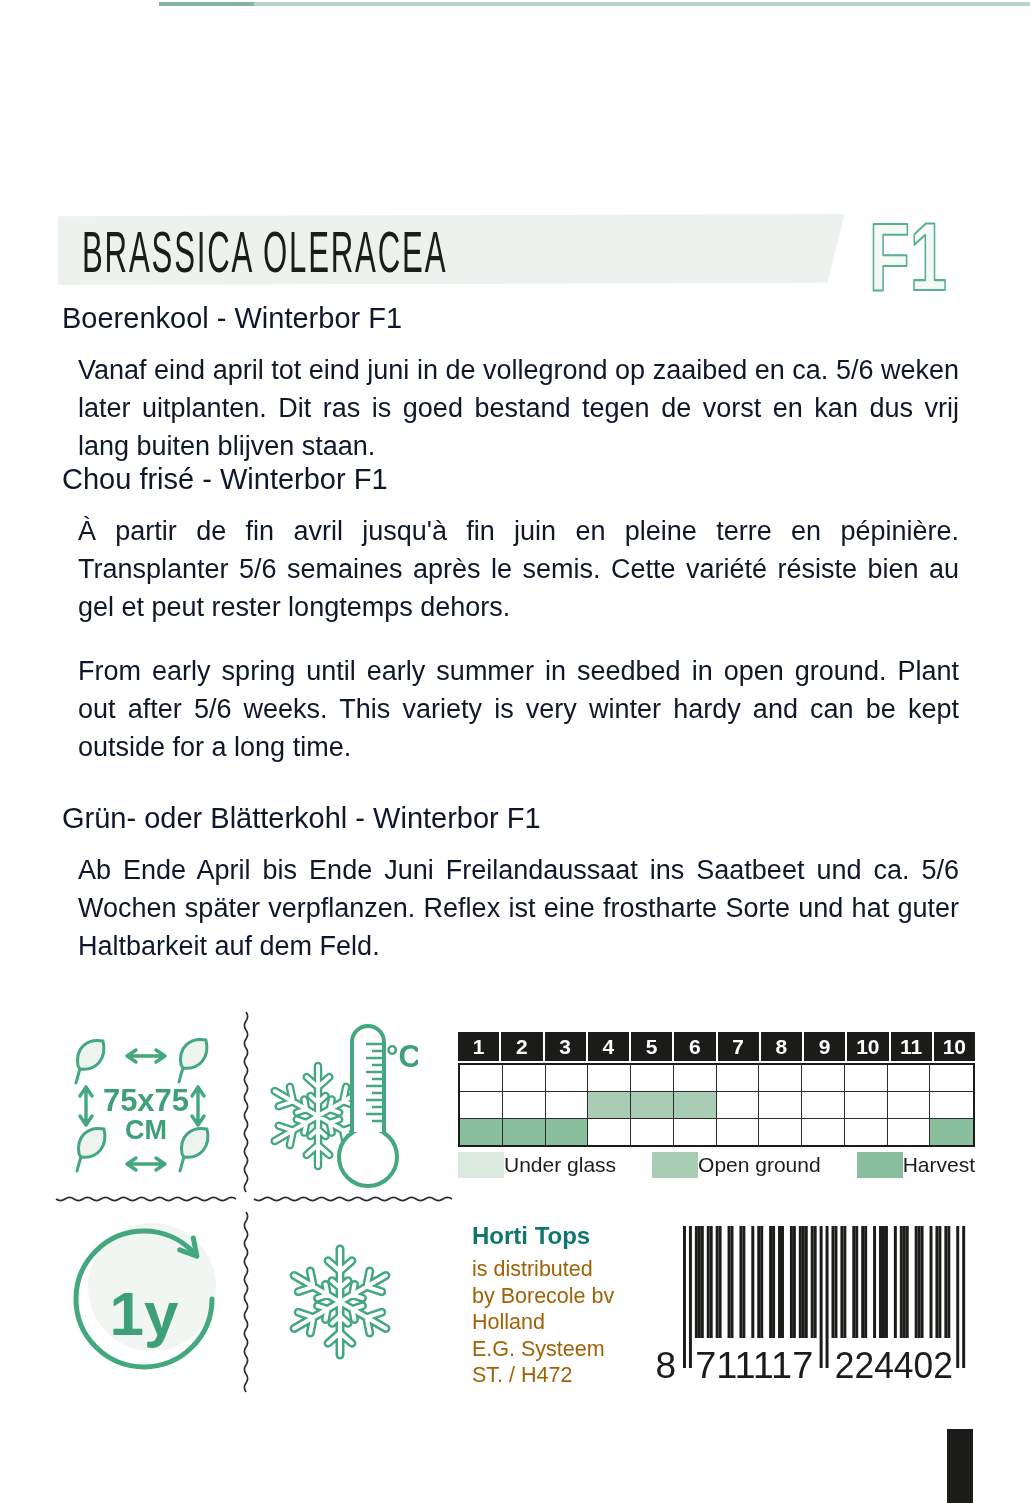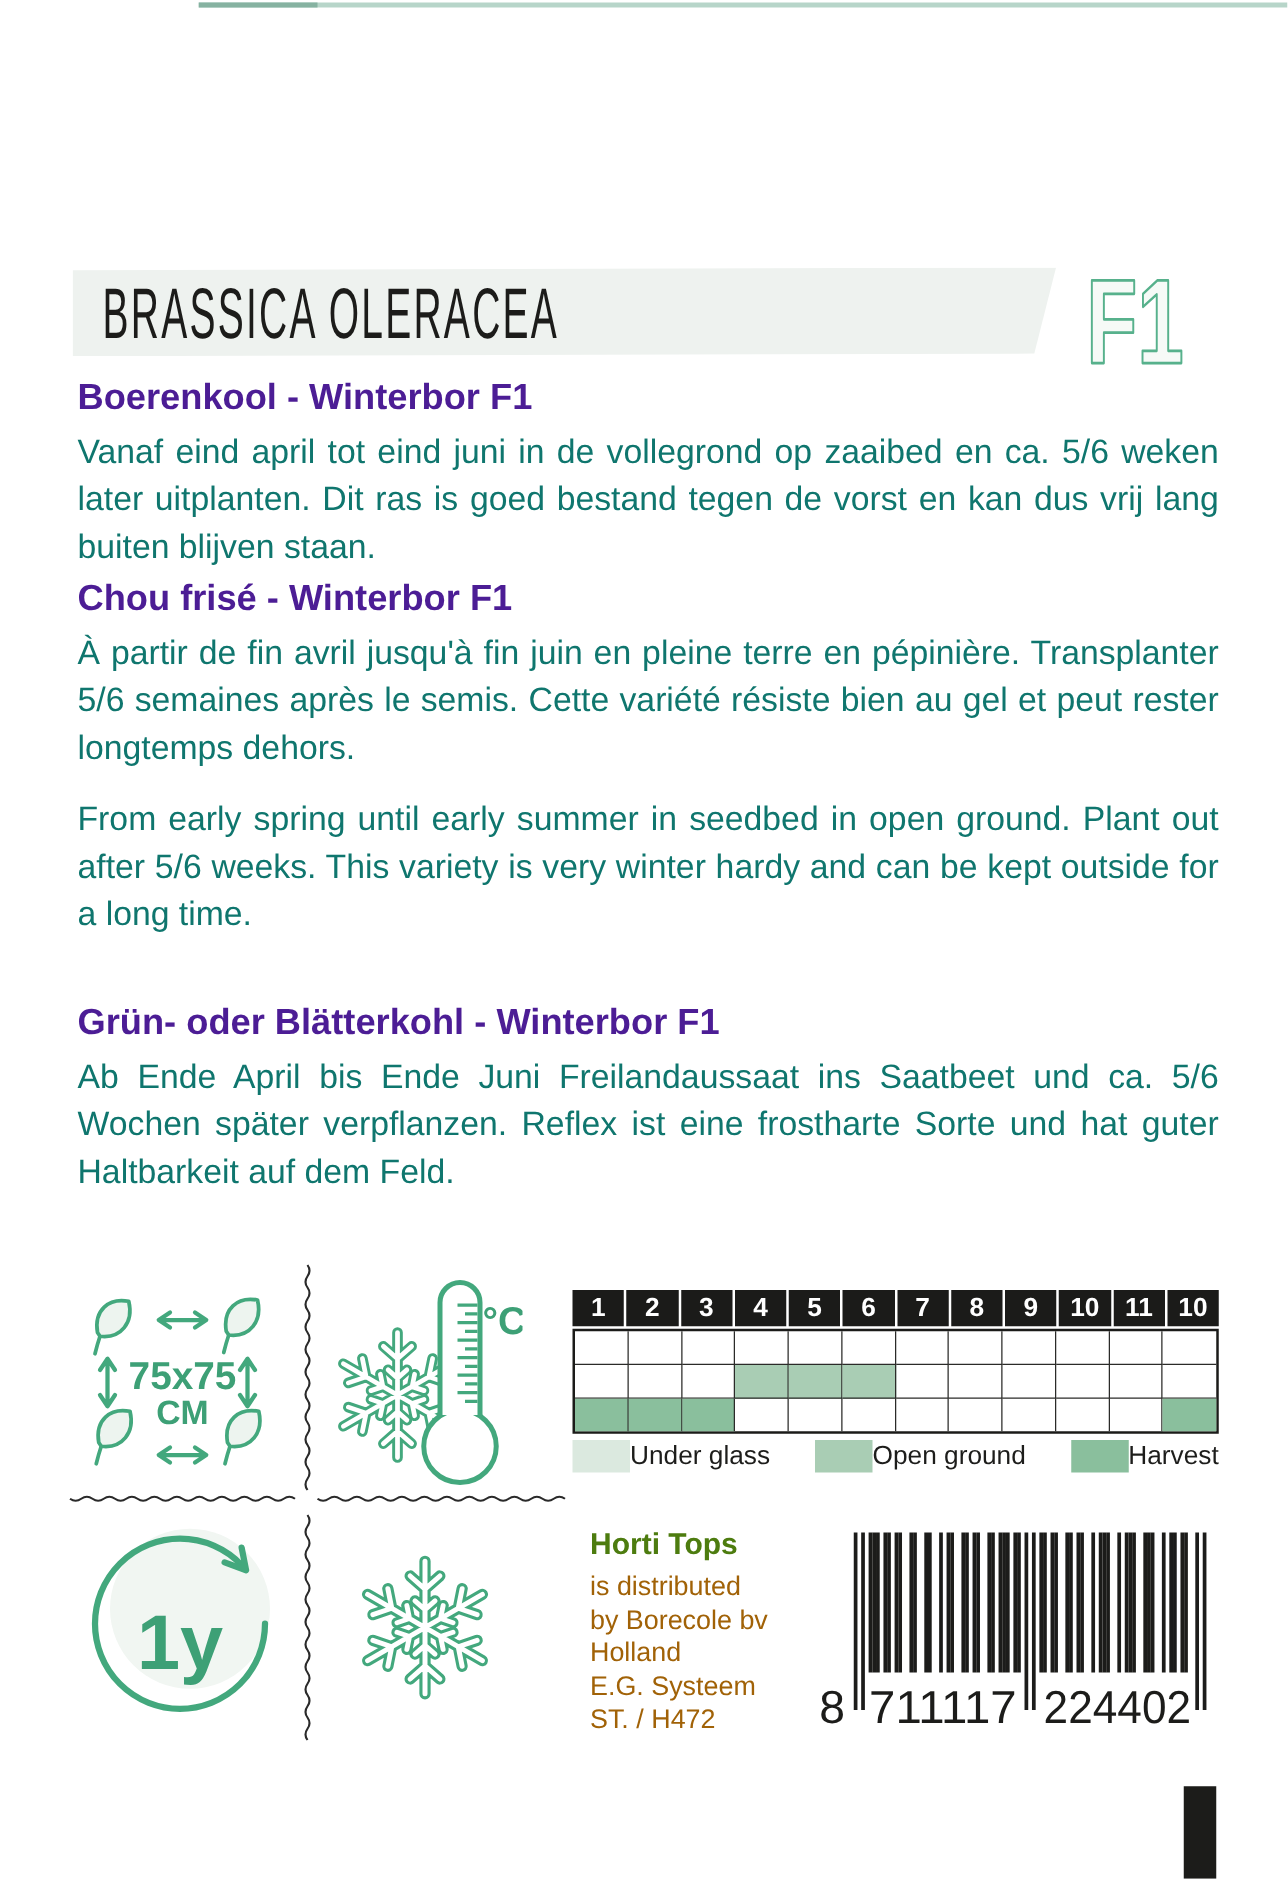--- a/index.html
+++ b/index.html
@@ -22,22 +22,22 @@
     letter-spacing:3px;transform:scale(0.60,1.10);transform-origin:left top;white-space:nowrap;
   }
   .f1-badge{position:absolute;left:858px;top:200px;}
   .f1-badge text{
     font-family:"Liberation Sans",sans-serif;font-weight:bold;font-size:96px;
     fill:#f6faf7;stroke:#57b18c;stroke-width:2.2;stroke-linejoin:round;
   }
 
   
   .lang-section{position:absolute;left:62px;width:913px;}
-  .lang-section h2{margin:0 0 7px 0;font-size:29px;line-height:33px;color:#4c1d95;font-weight:bold;}
-  .lang-section p{margin:0;font-size:27px;line-height:38px;text-align:justify;color:#0f766e;}
+  .lang-section h2{margin:0 0 7px 0;font-size:29px;line-height:33px;color:#0f172a;font-weight:normal;}
+  .lang-section p{margin:16px;font-size:27px;line-height:38px;text-align:justify;color:#0f172a;}
   #sec-nl{top:302px;} #sec-fr{top:463px;} #sec-en{top:636px;} #sec-de{top:802px;}
 
   
   .panel-svg{position:absolute;}
   #spacing-icon{left:58px;top:1018px;}
   #thermo-icon{left:268px;top:1014px;}
   #cycle-icon{left:60px;top:1215px;}
   #snowflake-icon{left:283px;top:1240px;}
   svg text{font-family:"Liberation Sans",sans-serif;}
   .icon-label{font-weight:bold;fill:#3da076;}
@@ -56,21 +56,21 @@
   .cal-cell{height:26px;border-right:1.5px solid #2b2b29;border-bottom:1.5px solid #2b2b29;}
   .cal-cell:nth-child(12n){border-right:none;}
   .cal-cell:nth-child(n+25){border-bottom:none;}
   #cal-legend{position:absolute;left:458px;top:1152px;width:517px;display:flex;
     justify-content:space-between;align-items:center;}
   .leg-item{display:flex;align-items:center;font-size:21px;color:#1d1d1b;}
   .leg-swatch{display:inline-block;width:46px;height:26px;}
 
   
   .distributor{position:absolute;left:472px;top:1222px;width:200px;}
-  .dist-name{font-size:24px;font-weight:bold;color:#4d7c0f;margin-bottom:6px;}
+  .dist-name{font-size:24px;font-weight:bold;color:#0f766e;margin-bottom:6px;}
   .dist-line{font-size:21.5px;line-height:26.5px;color:#a16207;}
 
   
   #barcode-svg{position:absolute;left:648px;top:1222px;}
   #barcode-svg text{font-size:37px;fill:#1c1c1a;}
 
   
   .print-mark{position:absolute;left:947px;top:1429px;width:26px;height:74px;background:#1c1c1a;}
 </style>
 </head>

